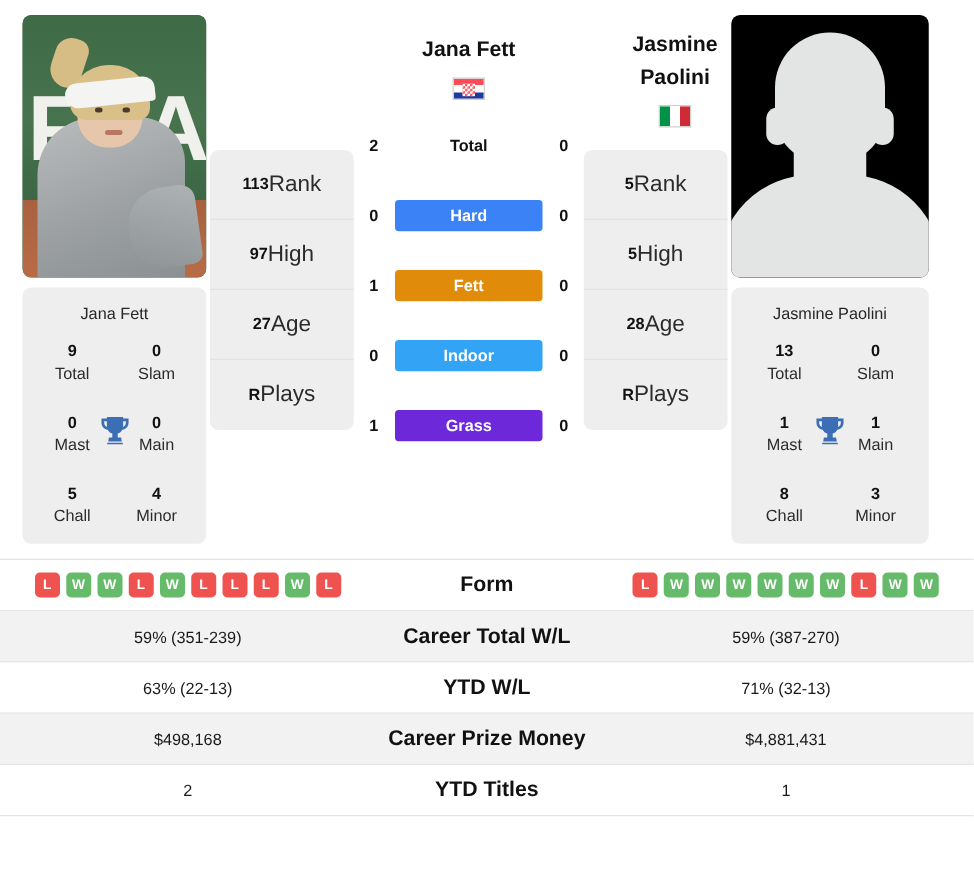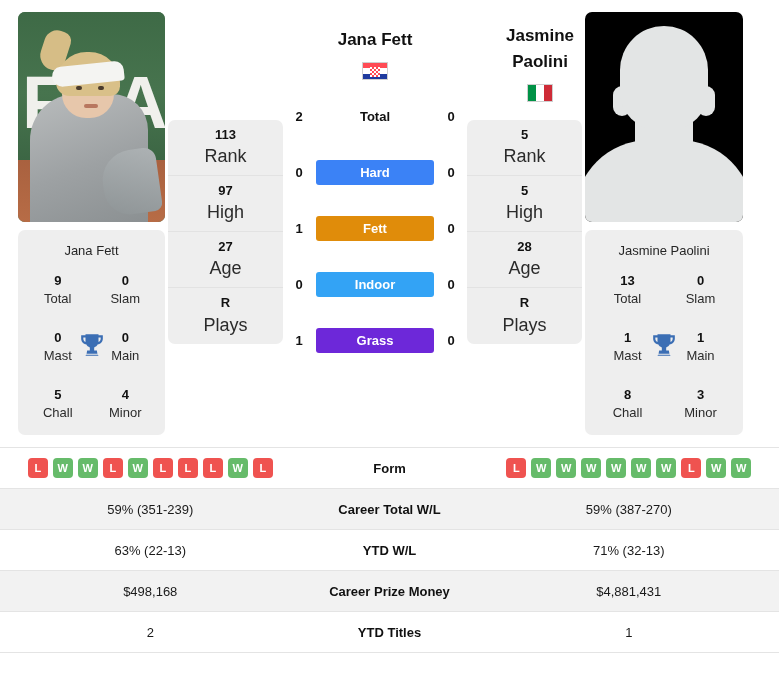--- a/index.html
+++ b/index.html
@@ -146,21 +146,21 @@
   
   .meta-col {
     width: 115px; flex: 0 0 115px;
     margin-top: 108px;
     background: #eeeeee;
     border-radius: 7px;
     overflow: hidden;
   }
   .meta-row {
     height: 56px;
-    display: flex; flex-direction: column;
+    display: flex; flex-direction: row;
     align-items: center; justify-content: center;
     border-bottom: 1px solid #e2e2e2;
   }
   .meta-row:last-child { border-bottom: none; }
   .meta-row .num { font-size: 13px; font-weight: 700; color: #111; line-height: 1.4; }
   .meta-row .lbl { font-size: 18px; color: #2b2b2b; line-height: 1.4; }
 
   
   .h2h-col {
     width: 178px; flex: 0 0 178px;
@@ -236,21 +236,21 @@
   .cmp-left, .cmp-right {
     flex: 1 1 0;
     text-align: center;
     font-size: 13px;
     color: #1a1a1a;
     padding: 0 8px;
   }
   .cmp-mid {
     flex: 0 0 178px;
     text-align: center;
-    font-size: 13px;
+    font-size: 17px;
     font-weight: 700;
     color: #111;
   }
   .form-strip {
     display: flex;
     gap: 5px;
     justify-content: center;
   }
   .form-badge {
     width: 20px; height: 20px;

